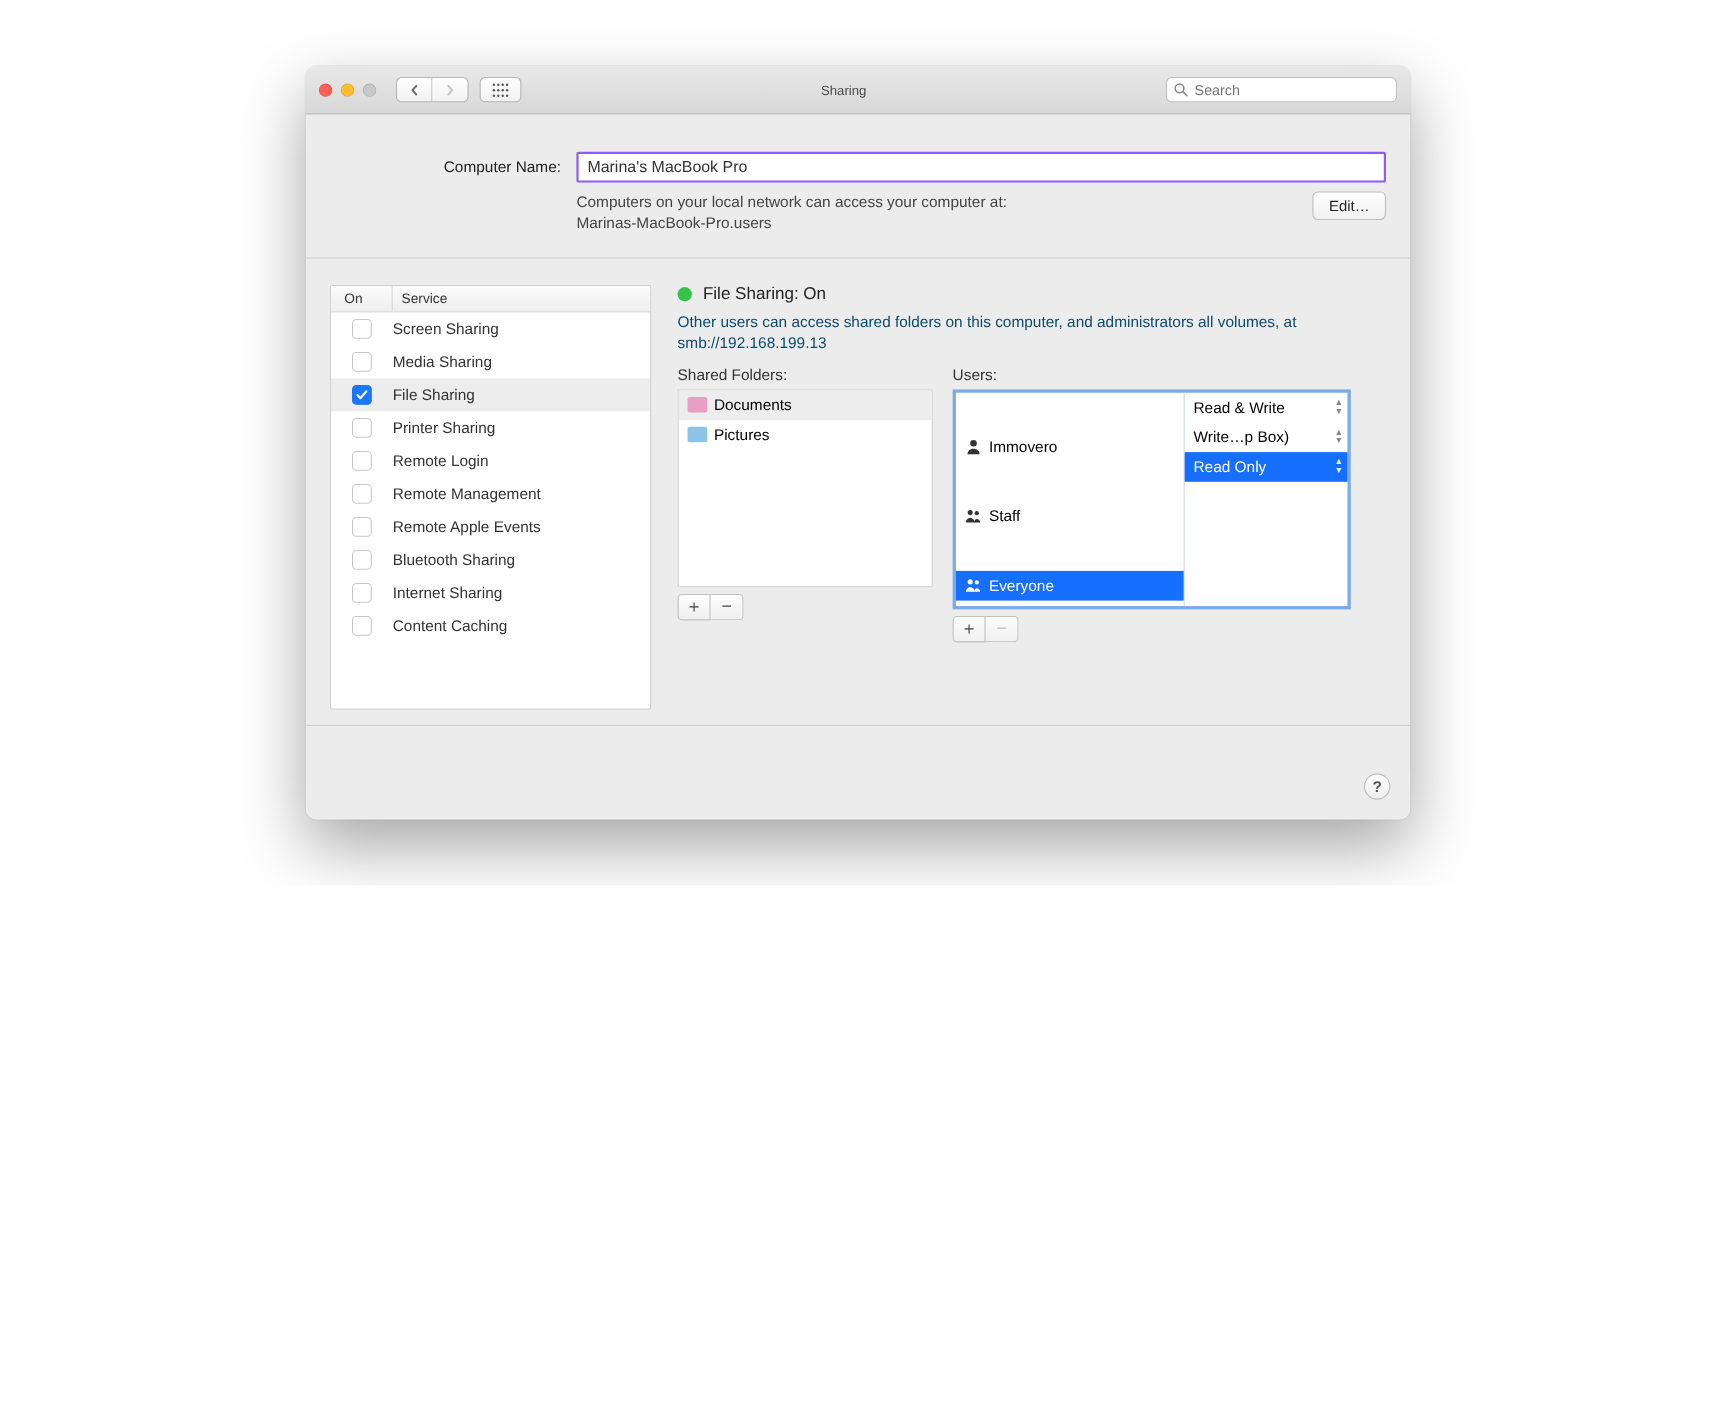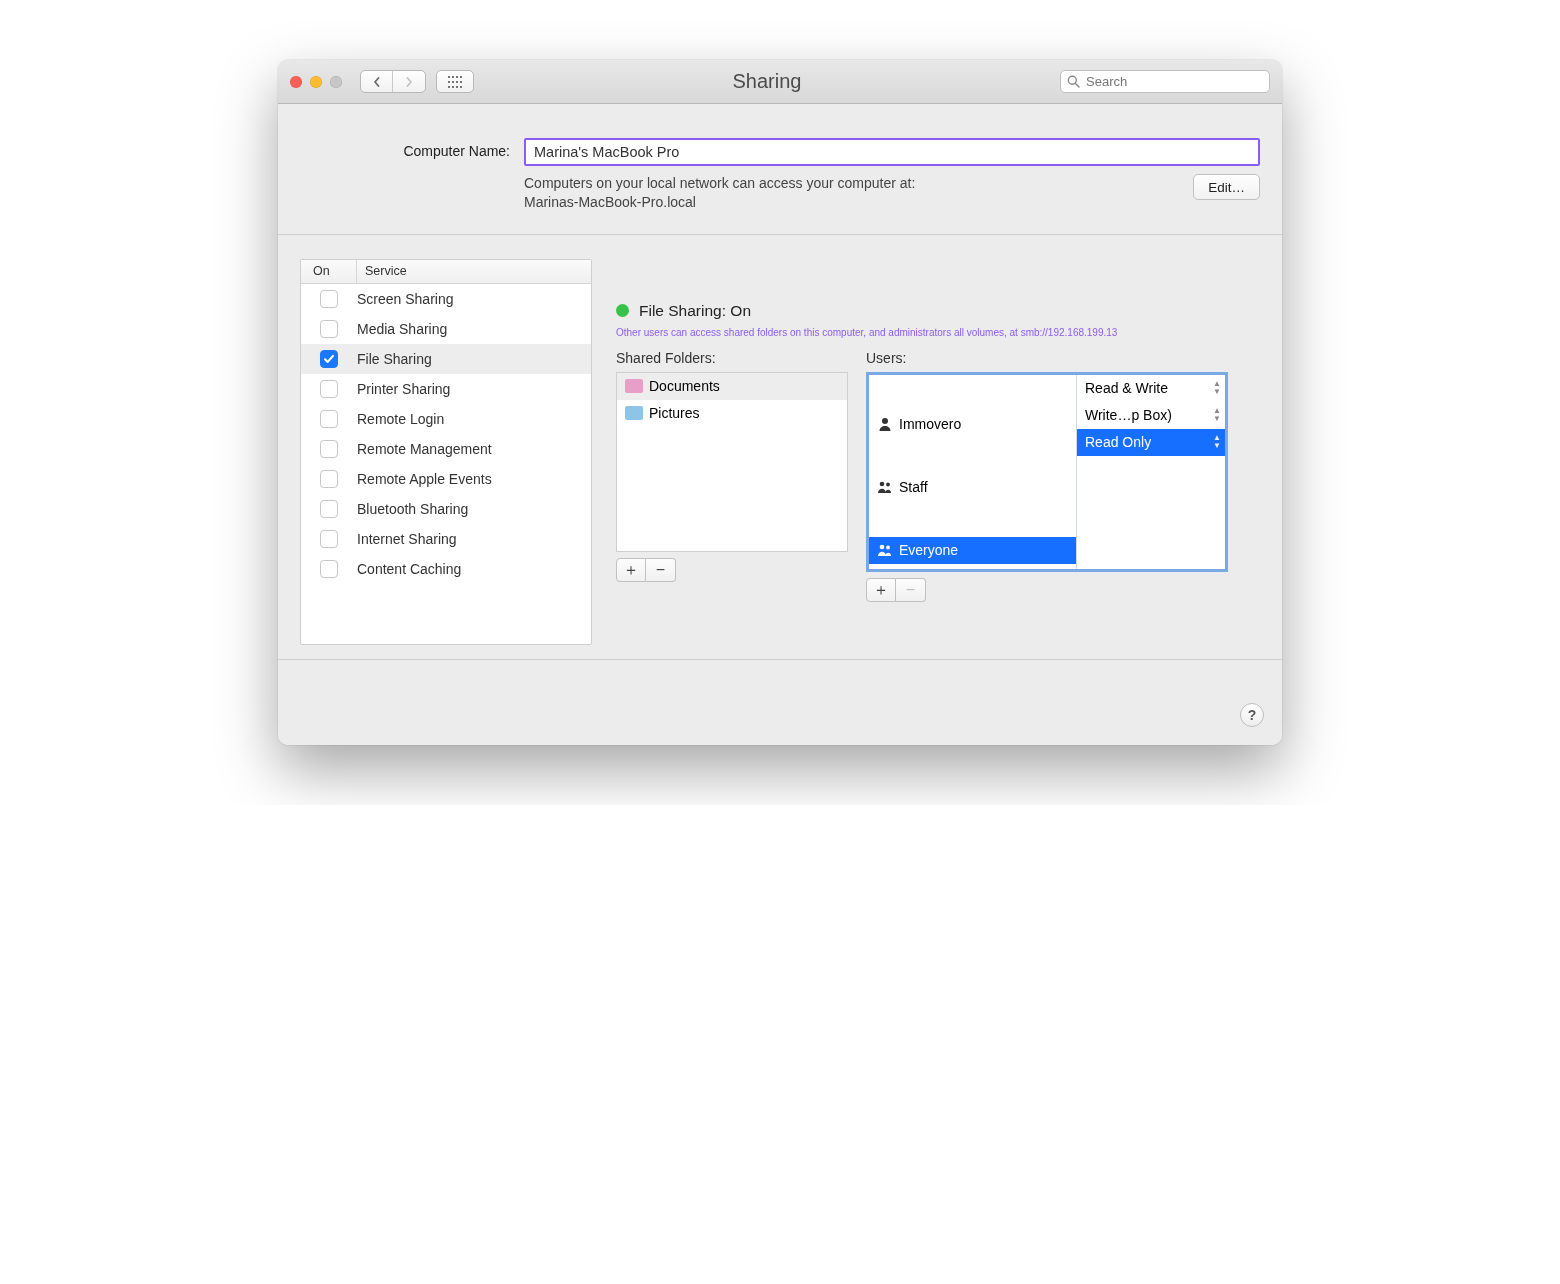--- a/index.html
+++ b/index.html
@@ -41,21 +41,21 @@
     display:flex;align-items:center;justify-content:center; cursor:default;
     color:#6a6a6a;
   }
   .seg button:first-child{border-right:1px solid #c9c9c9;}
   .grid-btn{
     height:23px;width:38px;border:1px solid #b8b8b8;border-radius:5px;
     background:linear-gradient(#fefefe,#f2f2f2);
     display:flex;align-items:center;justify-content:center;color:#555;
   }
   .title {
-    flex:1; text-align:center; font-size:20px; color:#4b4b4b; font-weight:500;
+    flex:1; text-align:center; font-size:12px; color:#4b4b4b; font-weight:500;
   }
   .search {
     width:210px; height:23px; border-radius:5px; border:1px solid #c0c0c0;
     background:#fff; display:flex; align-items:center; padding:0 6px; gap:4px;
   }
   .search input{ border:none;outline:none;width:100%;font-size:13px;color:#333;background:transparent; }
   .search svg{flex:none;}
 
   .section-top{
     padding: 34px 22px 22px 22px;
@@ -99,23 +99,23 @@
   .svc-row .c1{width:56px;display:flex;justify-content:center;}
   .svc-row .c2{flex:1;font-size:14px;color:#333;}
   .chk{
     width:18px;height:18px;border-radius:4px;border:1px solid #c7c7c7;background:#fff;
     display:flex;align-items:center;justify-content:center;
   }
   .chk.on{ background:#1a77ff;border-color:#1a77ff; }
   .chk.on svg{stroke:#fff;}
 
   .right{ flex:1; display:flex; flex-direction:column; }
-  .status{ display:flex; align-items:center; gap:10px; font-size:15.5px; color:#222; margin-bottom:6px;margin-top:43px;}
+  .status{ display:flex; align-items:center; gap:10px; font-size:15.5px; color:#222; margin-bottom:6px;}
   .status .bullet{width:13px;height:13px;border-radius:50%;background:#39c24a;}
-  .desc{ font-size:10px; color:#8b5cf6; line-height:1.4; margin-bottom:10px;}
+  .desc{ font-size:14px; color:#0c4a6e; line-height:1.4; margin-bottom:10px;}
   .opt-row{ display:flex; justify-content:flex-end; margin-bottom:16px;}
   .cols{ display:flex; gap:18px; }
   .col{ display:flex; flex-direction:column; }
   .col .h{ font-size:14px; color:#333; margin-bottom:6px; }
   .listbox{
     border:1px solid #cfcfcf; background:#fff; height:180px; overflow:hidden;
   }
   .li-row{ display:flex; align-items:center; height:27px; padding:0 8px; font-size:14px; gap:6px; }
   .li-row.hi{ background:#ededed; }
   .folder-ico{ width:18px; height:14px; border-radius:2px; position:relative; }
@@ -210,21 +210,21 @@
   </div>
 
   <div class="section-top">
     <div class="row-name">
       <div class="lbl-right">Computer Name:</div>
       <div class="name-col">
         <input class="name-input" value="Marina's MacBook Pro" style="">
         <div class="subrow">
           <div class="hint">
             <span>Computers on your local network can access your computer at:</span><br>
-            <span>Marinas-MacBook-Pro.local</span>
+            <span>Marinas-MacBook-Pro.users</span>
           </div>
           <button class="mac-btn">Edit…</button>
         </div>
       </div>
     </div>
   </div>
 
   <div class="section-mid">
 
     <div class="svc-table">

